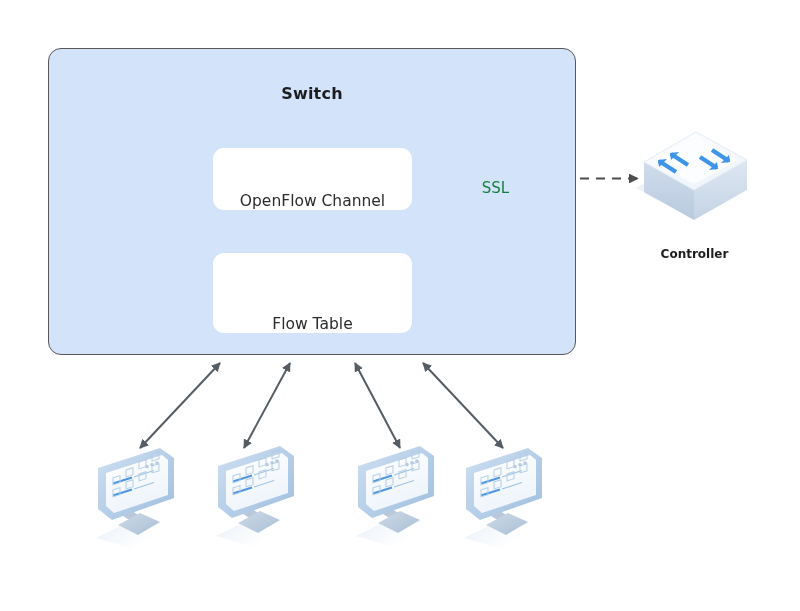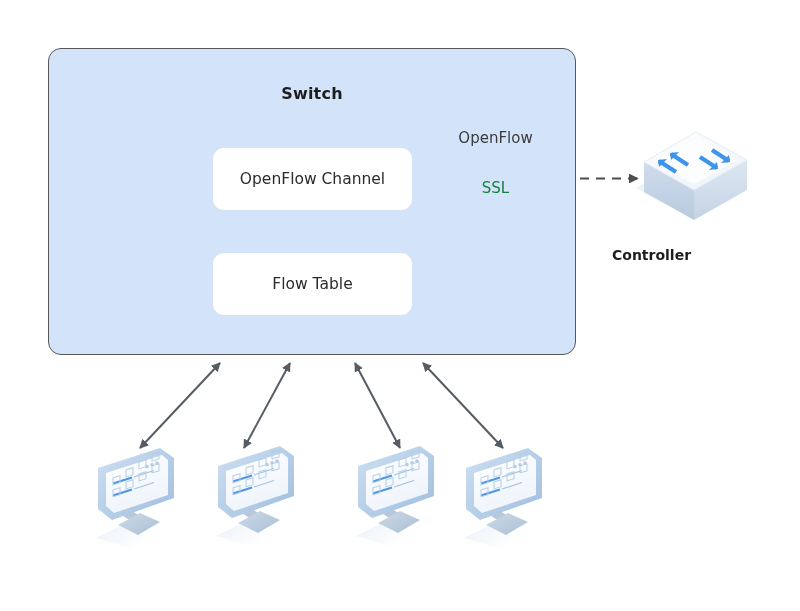--- a/index.html
+++ b/index.html
@@ -51,36 +51,36 @@
     letter-spacing: 0.2px;
   }
 
   
   .inner-box {
     position: absolute;
     box-sizing: border-box;
     background: #ffffff;
     border-radius: 11px;
     display: flex;
-    align-items: center;
+    align-items: flex-end;
     justify-content: center;
     font-size: 15.5px;
     color: #2b2b2b;
   }
   .box-channel {
     left: 213px;
     top: 148px;
     width: 199px;
     height: 62px;
   }
   .box-flowtable {
     left: 213px;
     top: 253px;
     width: 199px;
-    height: 62px;
+    height: 80px;
   }
 
   
   .protocol-label {
     position: absolute;
     left: 437px;
     top: 128px;
     width: 117px;
     text-align: center;
     font-size: 15px;
@@ -97,22 +97,22 @@
     line-height: 21px;
     color: #15803d;
   }
 
   
   .controller-label {
     position: absolute;
     left: 612px;
     top: 247px;
     width: 165px;
-    text-align: left;
-    font-size: 14px;
+    text-align: center;
+    font-size: 12px;
     font-weight: bold;
     color: #1d1d1d;
   }
 
   
   .controller-icon {
     position: absolute;
     left: 632px;
     top: 126px;
     width: 126px;
@@ -168,21 +168,20 @@
 
   <div class="inner-box box-channel">
     <span>OpenFlow Channel</span>
   </div>
 
   <div class="inner-box box-flowtable">
     <span>Flow Table</span>
   </div>
 
   <div class="protocol-label">
-    <div>OpenFlow</div>
   </div>
   <div class="protocol-ssl">SSL</div>
 
   <svg class="controller-icon" viewBox="0 0 126 100" xmlns="http://www.w3.org/2000/svg">
     <defs>
       <linearGradient id="ctrlTop" x1="0" y1="0" x2="0.6" y2="1">
         <stop offset="0" stop-color="#ffffff"></stop>
         <stop offset="1" stop-color="#eef4fa"></stop>
       </linearGradient>
       <linearGradient id="ctrlLeft" x1="0" y1="0" x2="0" y2="1">

